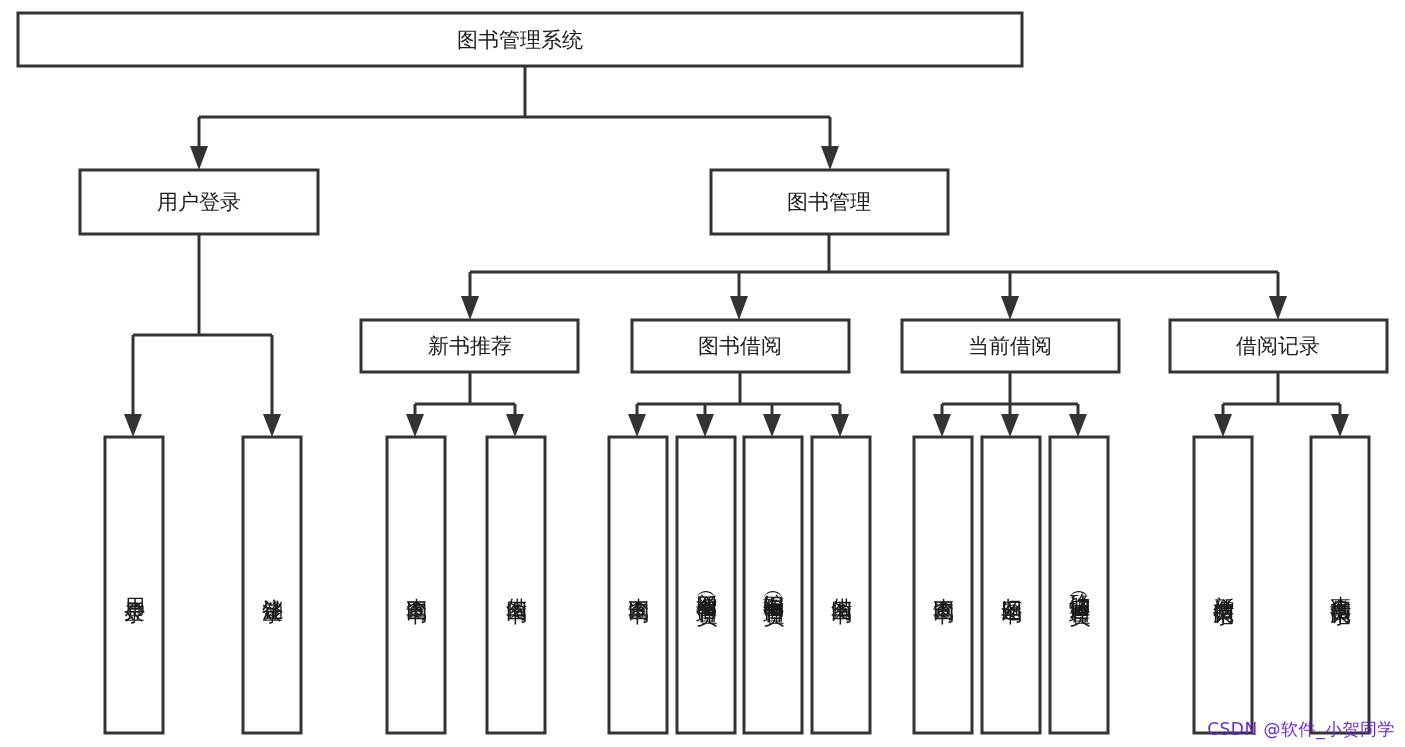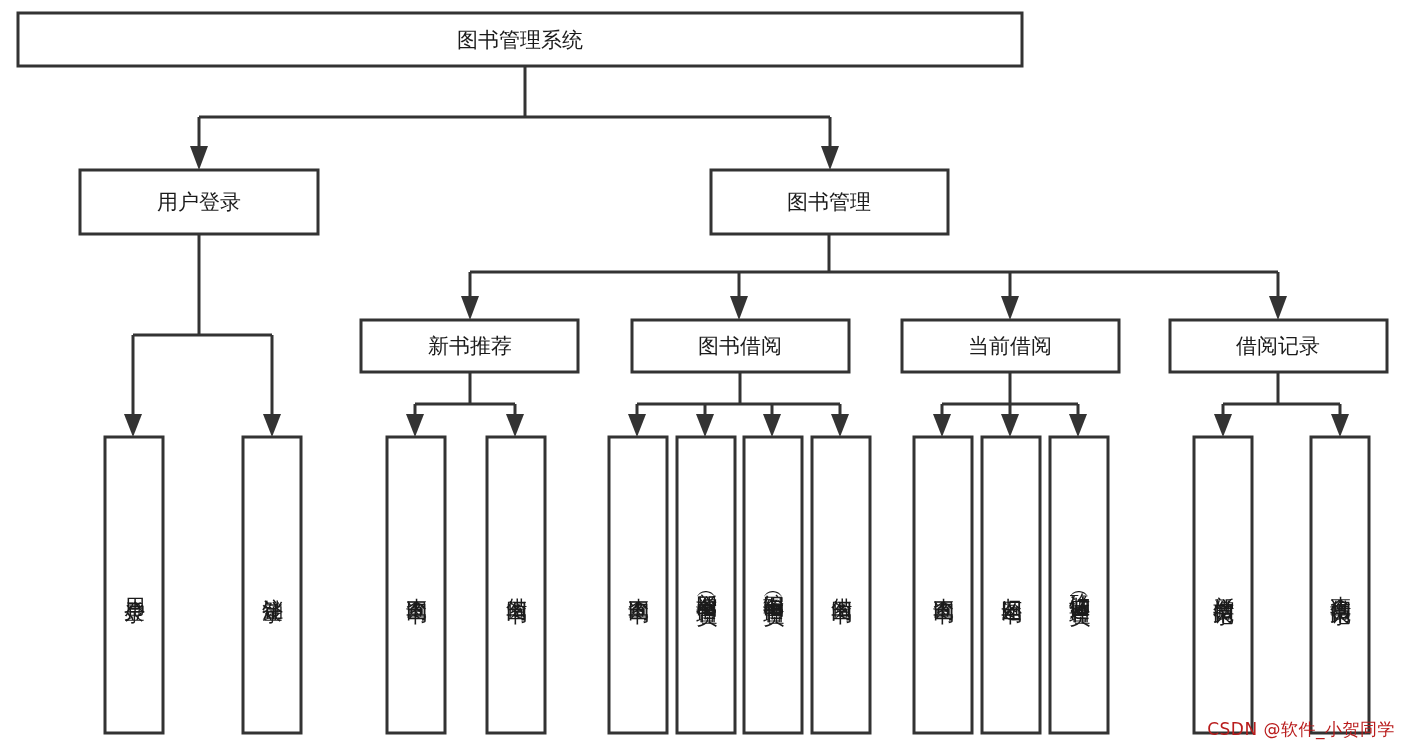--- a/index.html
+++ b/index.html
@@ -66,21 +66,21 @@
     letter-spacing: 2px;
     white-space: nowrap;
     text-align: center;
   }
   .watermark {
     position: absolute;
     right: 8px;
     bottom: 6px;
     font-family: "DejaVu Sans", "Liberation Sans", sans-serif;
     font-size: 17px;
-    color: #b91c1c;
+    color: #6d28d9;
     white-space: nowrap;
     letter-spacing: 0.5px;
   }
 </style>
 </head>
 <body>
 
 <div id="diagram-root">
 
   <svg class="diagram-canvas" viewBox="0 0 1405 747" xmlns="http://www.w3.org/2000/svg">

